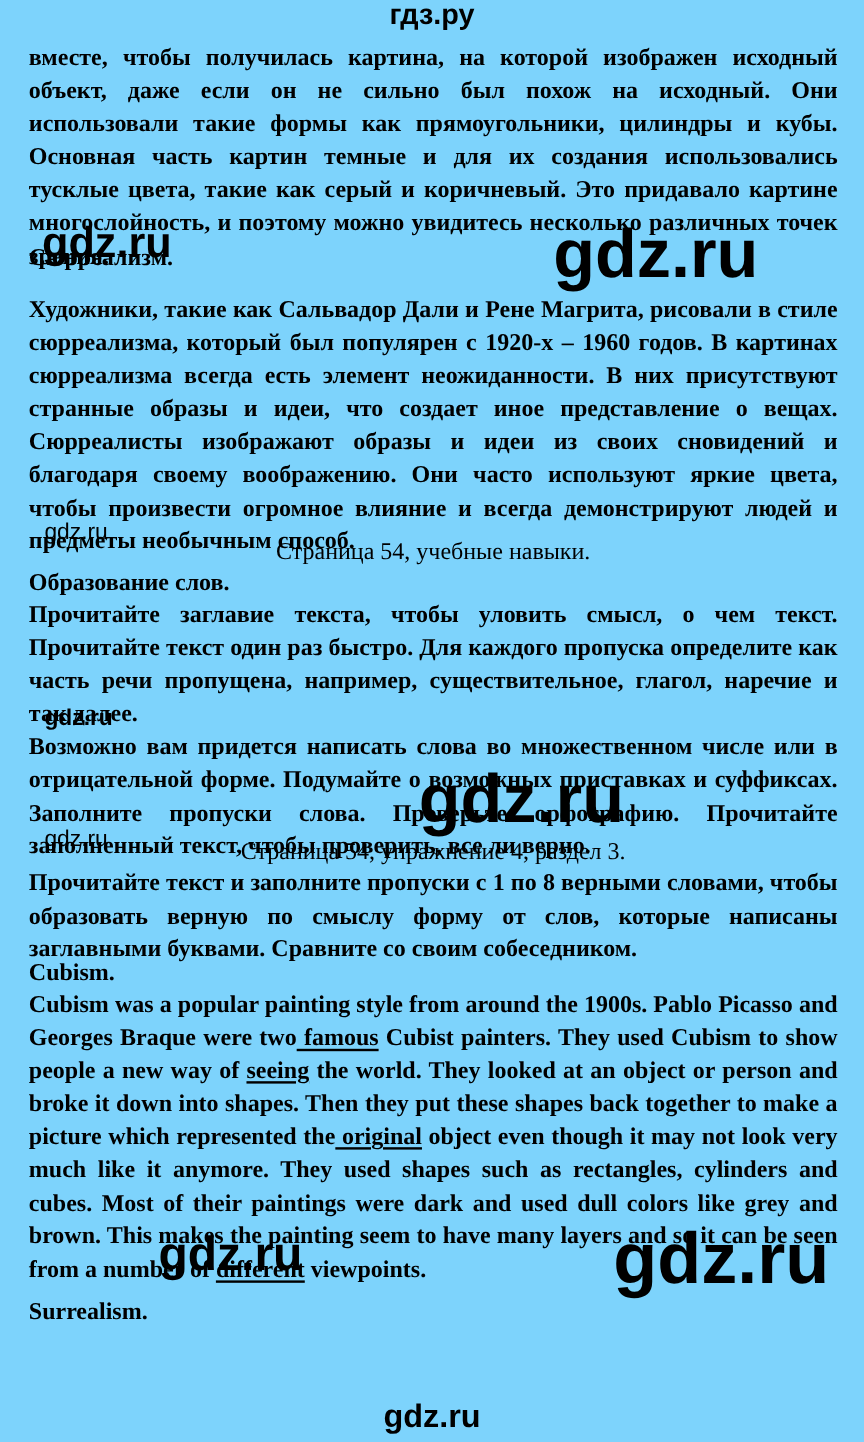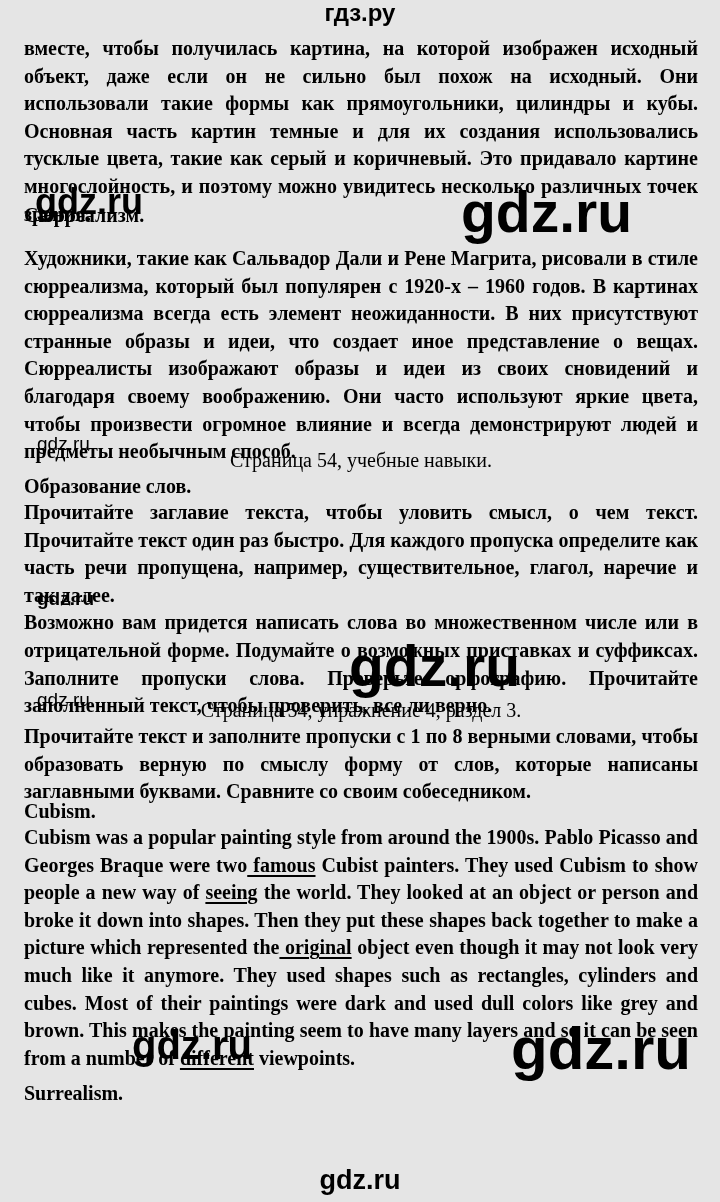--- a/index.html
+++ b/index.html
@@ -1,21 +1,21 @@
 <!DOCTYPE html>
 <html><head>
 <meta charset="utf-8">
 <style>
   html, body { margin: 0; padding: 0; background: #ffffff; }
   .page {
     position: relative;
     width: 720px;
     height: 1202px;
     margin: 0 auto;
-    background: #e5e5e5;
+    background: #7dd3fc;
     color: #000000;
     font-family: "Liberation Serif", serif;
     overflow: hidden;
   }
   .site-header {
     position: absolute;
     top: 1px; left: 0;
     width: 100%;
     text-align: center;
     font-family: "Liberation Sans", sans-serif;

